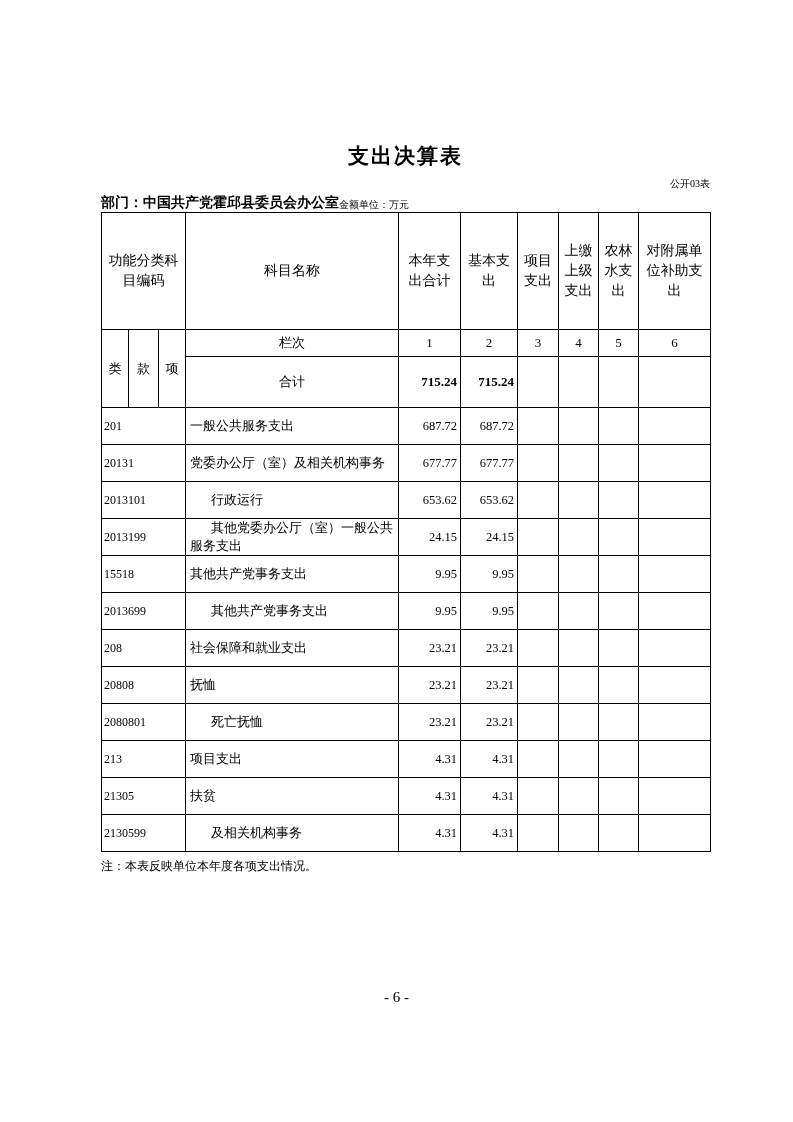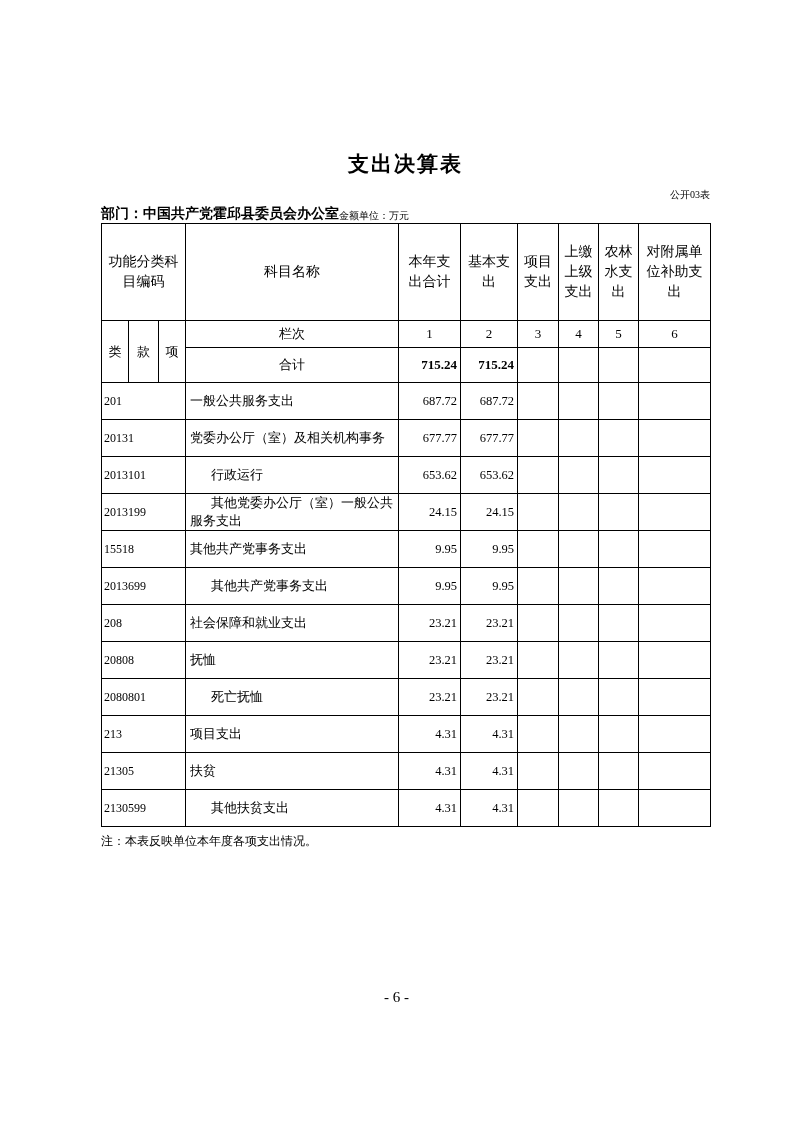--- a/index.html
+++ b/index.html
@@ -12,21 +12,21 @@
     font-family: "Liberation Serif", "DejaVu Serif", serif;
     overflow: hidden;
   }
   .sheet {
     position: absolute;
     left: 101px;
     top: 140px;
     width: 609px;
   }
   .doc-title {
-    margin: 12px;
+    margin: 4px;
     text-align: center;
     font-family: "Liberation Sans", "DejaVu Sans", sans-serif;
     font-size: 21px;
     font-weight: bold;
     letter-spacing: 2px;
     line-height: 24px;
   }
   .form-code {
     text-align: right;
     font-size: 10px;
@@ -53,23 +53,23 @@
     padding: 0 3px;
     overflow: hidden;
     vertical-align: middle;
   }
   .report th {
     font-weight: normal;
     text-align: center;
     font-size: 14px;
     line-height: 1.45;
   }
-  tr.hdr   { height: 97px; }
+  tr.hdr   { height: 117px; }
   tr.lanci { height: 27px; }
-  tr.total { height: 35px; }
+  tr.total { height: 51px; }
   tr.data  { height: 37px; }
 
   td.center { text-align: center; }
   td.code   { text-align: left; font-size: 12px; padding-left: 2px; }
   td.name   { text-align: left; padding: 0 4px; line-height: 1.35; }
   td.name.sub { text-indent: 21px; }
   td.val    { text-align: right; font-size: 12.5px; padding-right: 3px; }
   tr.total td.val { font-weight: bold; font-size: 13px; }
 
   .note { font-size: 12px; margin-top: 5px; line-height: 18px; }
@@ -262,21 +262,21 @@
         <td class="val">4.31</td>
         <td class="val">4.31</td>
         <td class="val"></td>
         <td class="val"></td>
         <td class="val"></td>
         <td class="val"></td>
       </tr>
 
       <tr class="data">
         <td colspan="3" class="code">2130599</td>
-        <td class="name sub">其他扶贫支出</td>
+        <td class="name sub">及相关机构事务</td>
         <td class="val">4.31</td>
         <td class="val">4.31</td>
         <td class="val"></td>
         <td class="val"></td>
         <td class="val"></td>
         <td class="val"></td>
       </tr>
     </tbody>
       </table>
 

